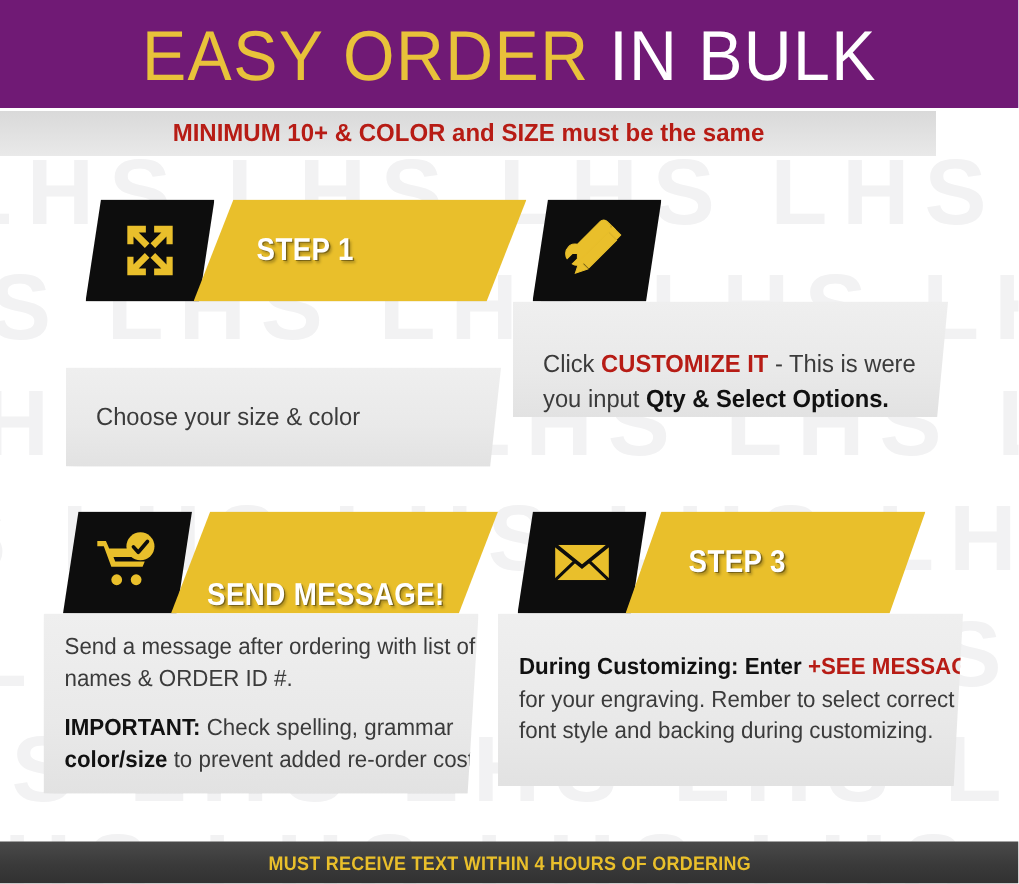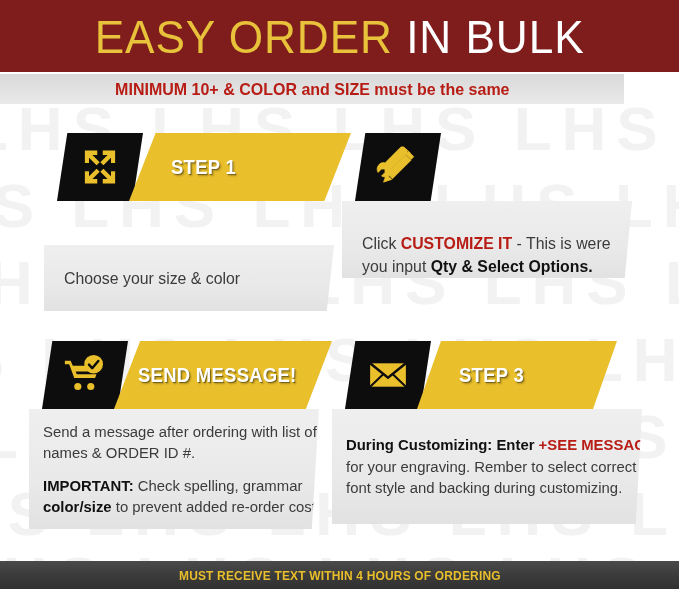--- a/index.html
+++ b/index.html
@@ -24,21 +24,21 @@
     font-size:62px;
     font-weight:700;
     letter-spacing:10px;
     color:#f2f2f3;
     line-height:1;
   }
 
   
   #header-band{
     position:absolute;left:0;top:0;width:679px;height:72px;
-    background:#7f1d1d;z-index:2;
+    background:#701a75;z-index:2;
     display:flex;align-items:center;justify-content:center;
   }
   #header-title{
     font-size:47px;
     font-weight:400;
     letter-spacing:1px;
     white-space:nowrap;
     transform:scaleX(0.94);
   }
   #header-title .gold{color:#e8c23a;}
@@ -119,21 +119,21 @@
 
   #card-step-2{left:355px;top:133px;width:285px;}
   #card-step-2 .head-banner{left:72px;width:210px;
     clip-path:polygon(12% 0, 100% 0, 88% 100%, 0% 100%);}
   #card-step-2 .head-banner .head-label{margin-left:44px;}
   #card-step-2 .card-body{left:-13px;width:290px;height:77px;padding:0 20px;
     clip-path:polygon(0 0, 100% 0, 97.5% 100%, 0% 100%);justify-content:flex-end;}
 
   #card-send-message{left:42px;top:341px;width:290px;}
   #card-send-message .head-banner{left:72px;width:218px;
-    clip-path:polygon(12% 0, 100% 0, 88% 100%, 0% 100%);}
+    clip-path:polygon(12% 0, 100% 0, 88% 100%, 0% 100%);align-items:flex-end;}
   #card-send-message .head-banner .head-label{margin-left:24px;}
   #card-send-message .card-body{left:-13px;width:290px;height:120px;padding:0 14px;
     clip-path:polygon(0 0, 100% 0, 97.5% 100%, 0% 100%);}
   #card-send-message .body-line{font-size:15.5px;}
 
   #card-step-3{left:345px;top:341px;width:300px;}
   #card-step-3 .head-banner{left:72px;width:200px;
     clip-path:polygon(12% 0, 100% 0, 88% 100%, 0% 100%);}
   #card-step-3 .head-banner .head-label{margin-left:42px;}
   #card-step-3 .card-body{left:-13px;width:310px;height:115px;padding:0 14px;

